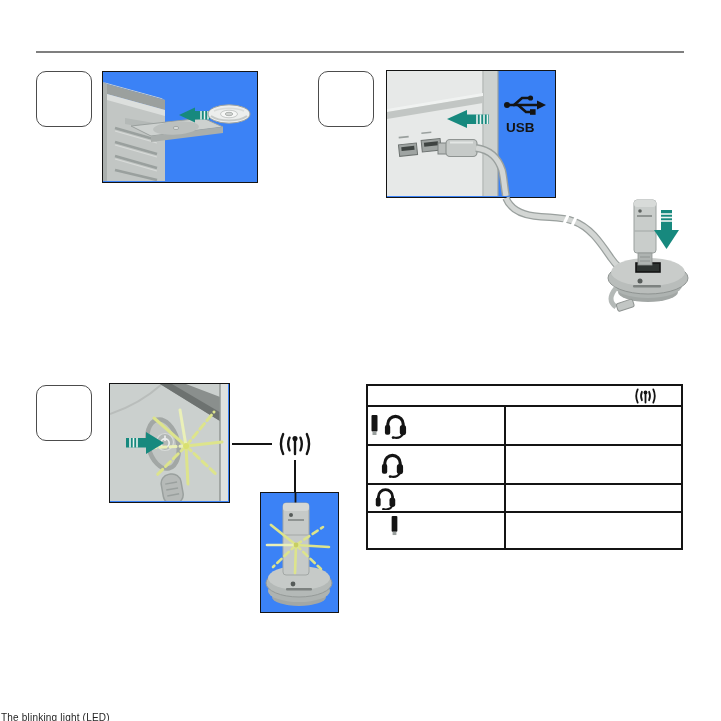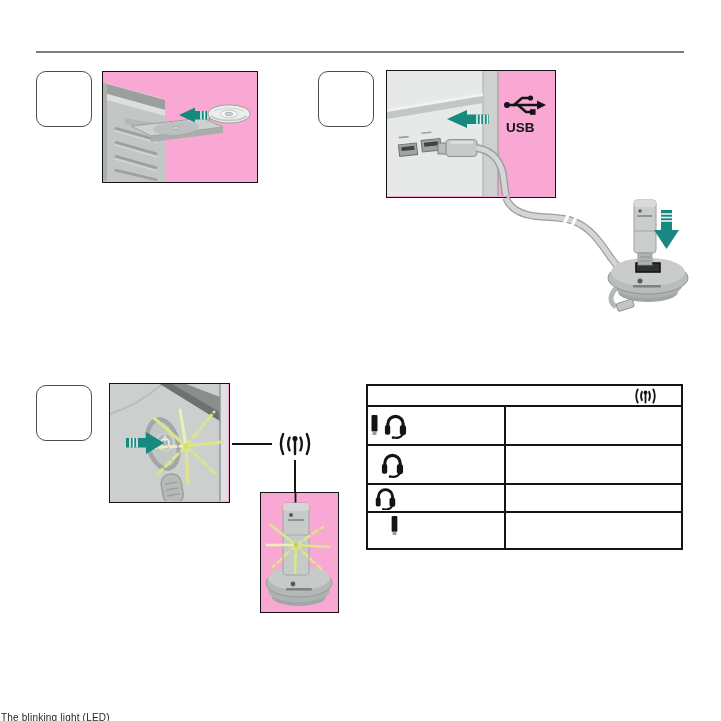--- a/index.html
+++ b/index.html
@@ -7,21 +7,21 @@
     position:relative;width:721px;height:721px;background:#ffffff;
     overflow:hidden;font-family:"Liberation Sans",sans-serif;color:#141414;
   }
   .abs{position:absolute;}
   .rule{background:#7f7f7f;height:2px;}
   .stepbox{
     width:56px;height:56px;border:1.4px solid #4c4c4c;border-radius:10px;
     background:#fff;box-sizing:border-box;display:flex;align-items:center;justify-content:center;
     font-size:26px;color:#333;
   }
-  .illus{border:1.6px solid #141414;background:#f9a8d4;box-sizing:border-box;}
+  .illus{border:1.6px solid #141414;background:#3b82f6;box-sizing:border-box;}
   .illus svg{display:block;}
   .connector-h{height:1.8px;background:#141414;}
   .connector-v{width:1.8px;background:#141414;}
   
   .status-table{
     width:317px;border:2px solid #141414;background:#fff;box-sizing:border-box;
   }
   .st-header{height:19px;display:flex;align-items:center;justify-content:flex-end;padding-right:22px;}
   .st-row{display:flex;border-top:2px solid #141414;}
   .st-left{width:138px;border-right:2px solid #141414;display:flex;align-items:center;gap:4px;box-sizing:border-box;}

